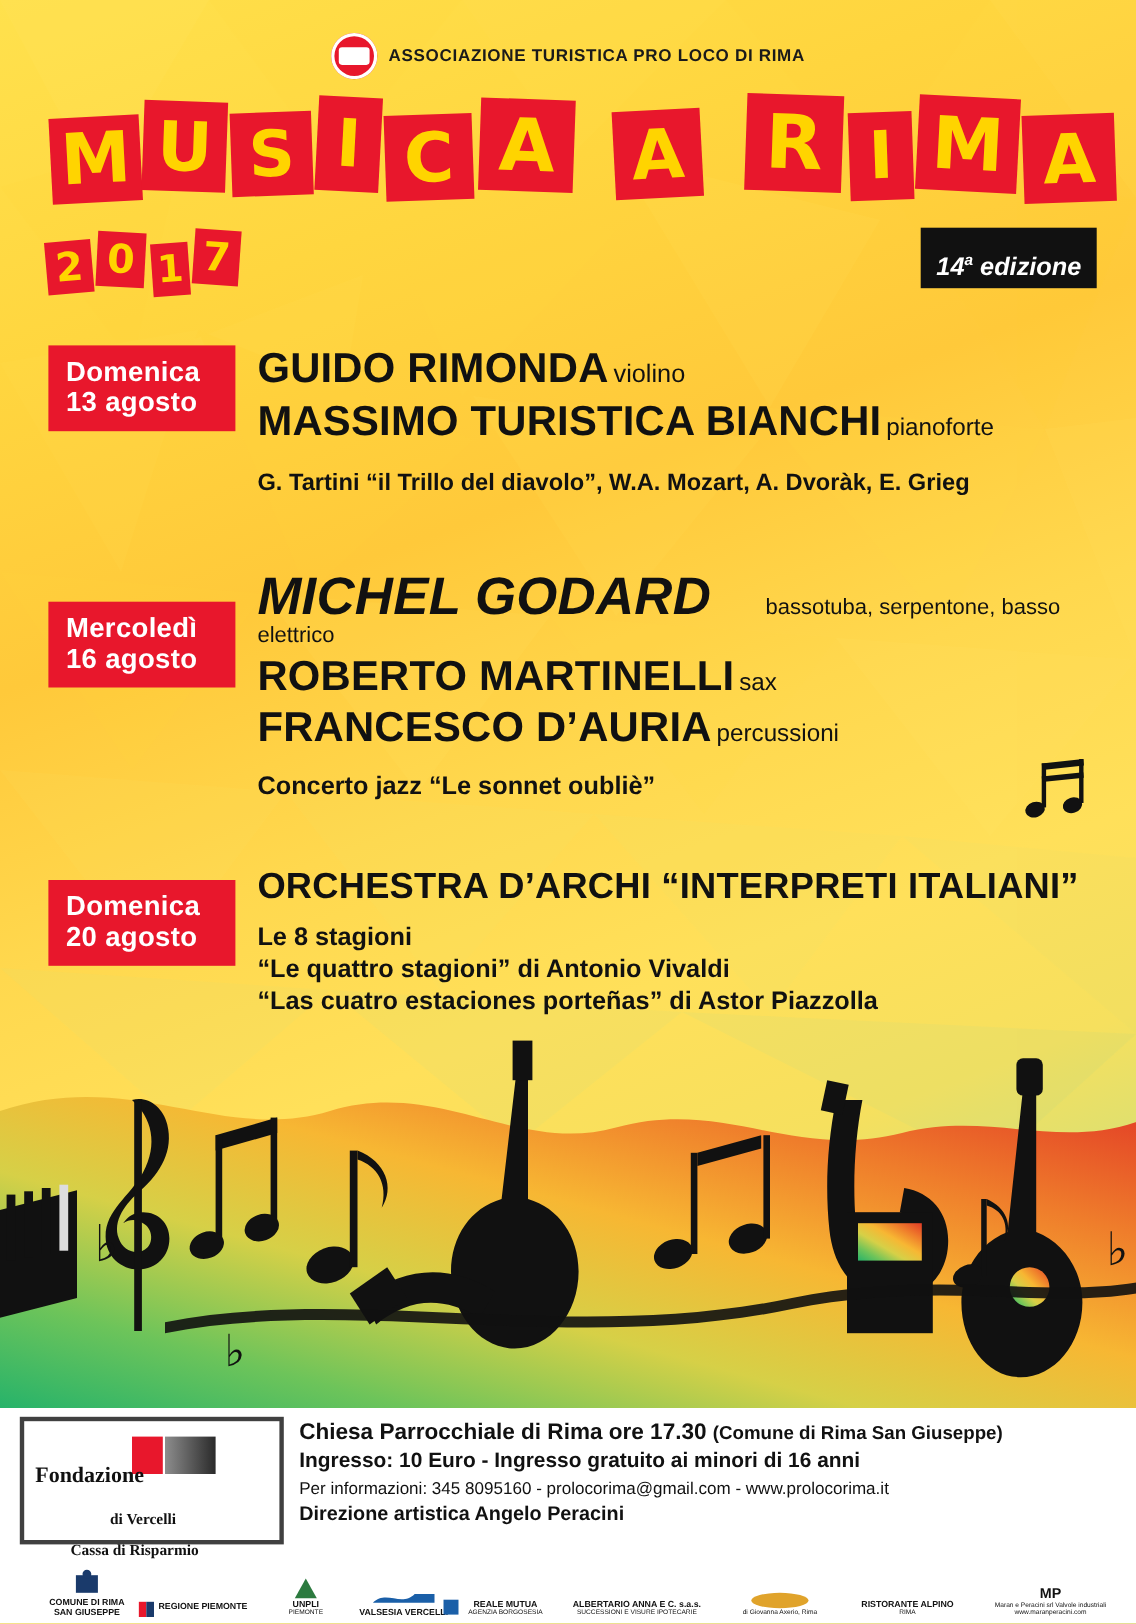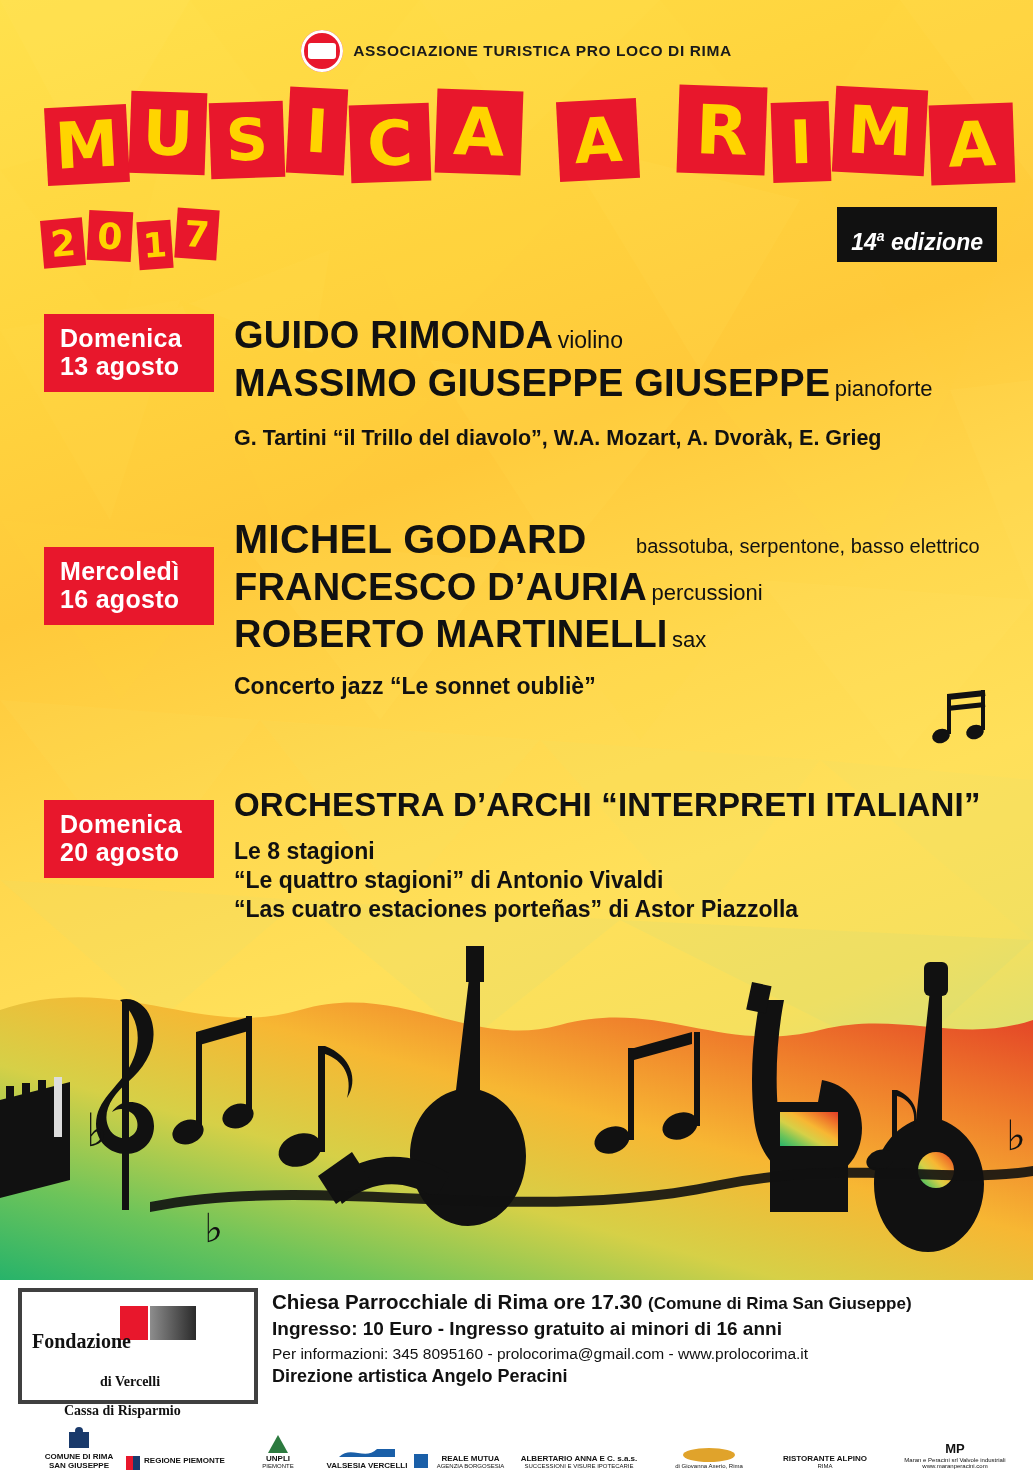--- a/index.html
+++ b/index.html
@@ -157,42 +157,42 @@
 <div class="datebox" style="left:44px;top:314px;width:140px;">
   <div>Domenica</div>
   <div>13 agosto</div>
 </div>
 <div class="prog" style="left:234px;top:316px;width:780px;">
   <div style="line-height:1.05;">
     <span class="nm" style="font-size:38px;">GUIDO RIMONDA</span>
     <span class="inst" style="font-size:23px;">violino</span>
   </div>
   <div style="line-height:1.05;margin-top:8px;">
-    <span class="nm" style="font-size:38px;">MASSIMO GIUSEPPE GIUSEPPE</span>
+    <span class="nm" style="font-size:38px;">MASSIMO TURISTICA BIANCHI</span>
     <span class="inst" style="font-size:22px;">pianoforte</span>
   </div>
   <div class="sub" style="font-size:21.5px;margin-top:22px;">G. Tartini “il Trillo del diavolo”, W.A. Mozart, A. Dvoràk, E. Grieg</div>
 </div>
 
 <div class="datebox" style="left:44px;top:547px;width:140px;">
   <div>Mercoledì</div>
   <div>16 agosto</div>
 </div>
 <div class="prog" style="left:234px;top:518px;width:790px;">
   <div style="line-height:1.05;">
-    <span class="nm" style="font-size:41px;">MICHEL GODARD</span>
+    <span class="nm" style="font-size:48px;font-style:italic;">MICHEL GODARD</span>
     <span class="inst" style="font-size:20px;padding-left:45px;">bassotuba, serpentone, basso elettrico</span>
+  </div>
+  <div style="line-height:1.05;margin-top:7px;">
+    <span class="nm" style="font-size:38px;">ROBERTO MARTINELLI</span>
+    <span class="inst" style="font-size:22px;">sax</span>
   </div>
   <div style="line-height:1.05;margin-top:7px;">
     <span class="nm" style="font-size:38px;">FRANCESCO D’AURIA</span>
     <span class="inst" style="font-size:22px;">percussioni</span>
-  </div>
-  <div style="line-height:1.05;margin-top:7px;">
-    <span class="nm" style="font-size:38px;">ROBERTO MARTINELLI</span>
-    <span class="inst" style="font-size:22px;">sax</span>
   </div>
   <div class="sub" style="font-size:23px;margin-top:18px;">Concerto jazz “Le sonnet oubliè”</div>
 </div>
 
 <div style="position:absolute;right:42px;top:690px;">
   <svg width="90" height="62" viewBox="0 0 90 62">
     <g fill="#111">
       <rect x="46" y="4" width="4" height="40"></rect>
       <rect x="80" y="0" width="4" height="40"></rect>
       <rect x="46" y="4" width="38" height="6" transform="rotate(-6 46 4)"></rect>
@@ -326,21 +326,21 @@
         </svg>
       <div class="t">UNPLI</div>
       <div class="s">PIEMONTE</div>
     </div>
     <div class="sp" style="left:308px;width:90px;">
       <svg width="60" height="18" viewBox="0 0 60 18" style="display:block;margin:0 auto;">
           <path d="M2,14 C14,2 28,18 40,6 L58,6 L58,14 Z" fill="#1a5fa8"></path>
         </svg>
       <div class="t">VALSESIA VERCELLI</div>
     </div>
-    <div class="sp" style="left:400px;width:96px;">
+    <div class="sp" style="left:389px;width:96px;">
       <svg width="14" height="14" viewBox="0 0 14 14" style="float:left;margin-right:3px;">
           <rect width="14" height="14" fill="#1a5fa8"></rect>
         </svg>
       <div class="t">REALE MUTUA</div>
       <div class="s">AGENZIA BORGOSESIA</div>
     </div>
     <div class="sp" style="left:500px;width:130px;">
       <div class="t">ALBERTARIO ANNA E C. s.a.s.</div>
       <div class="s">SUCCESSIONI E VISURE IPOTECARIE</div>
     </div>

